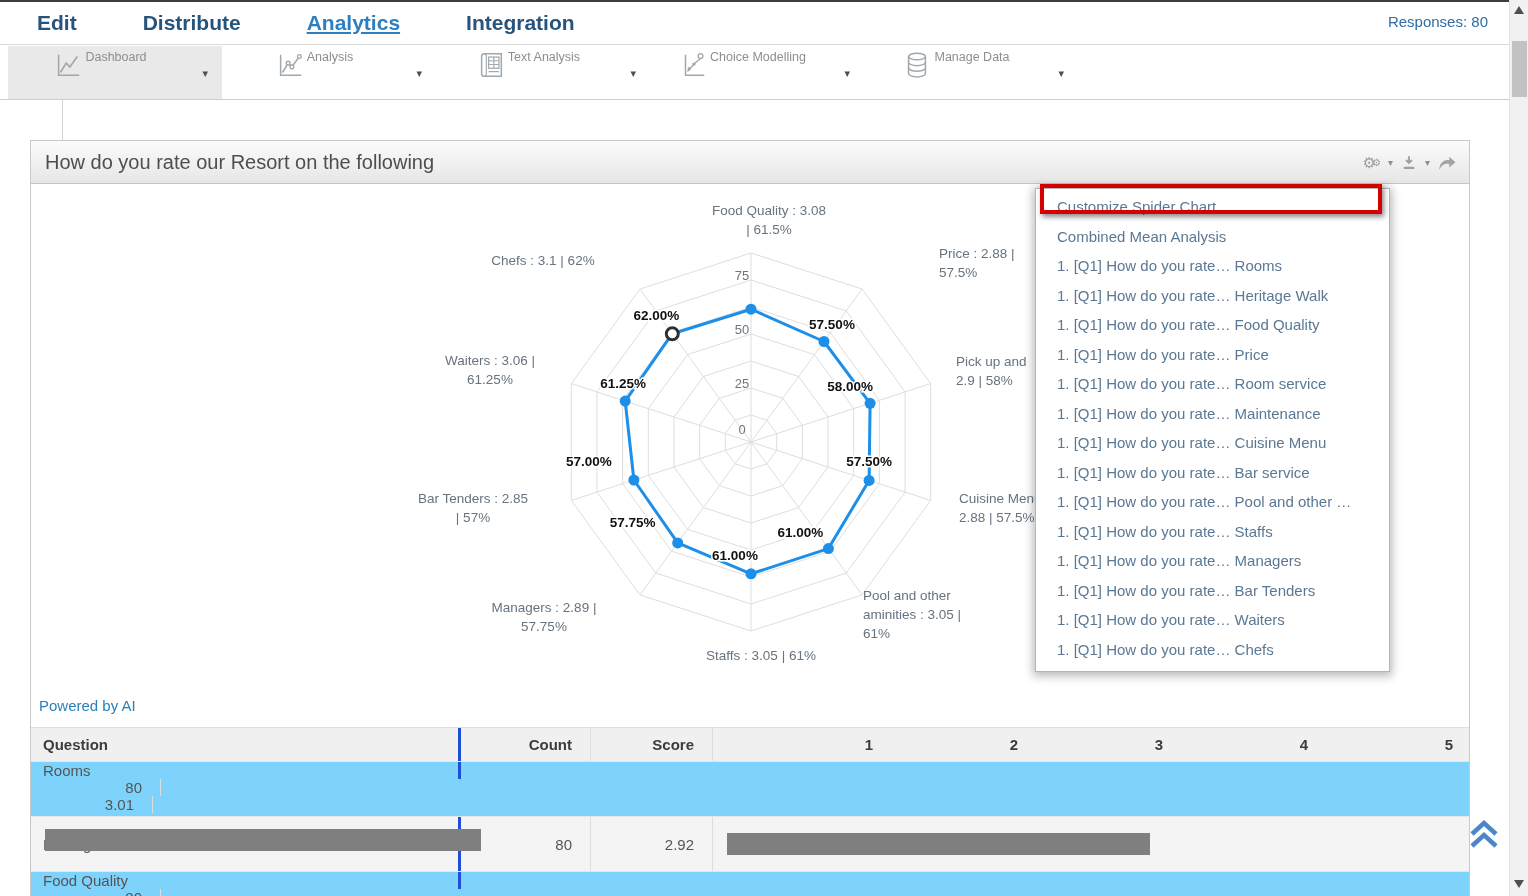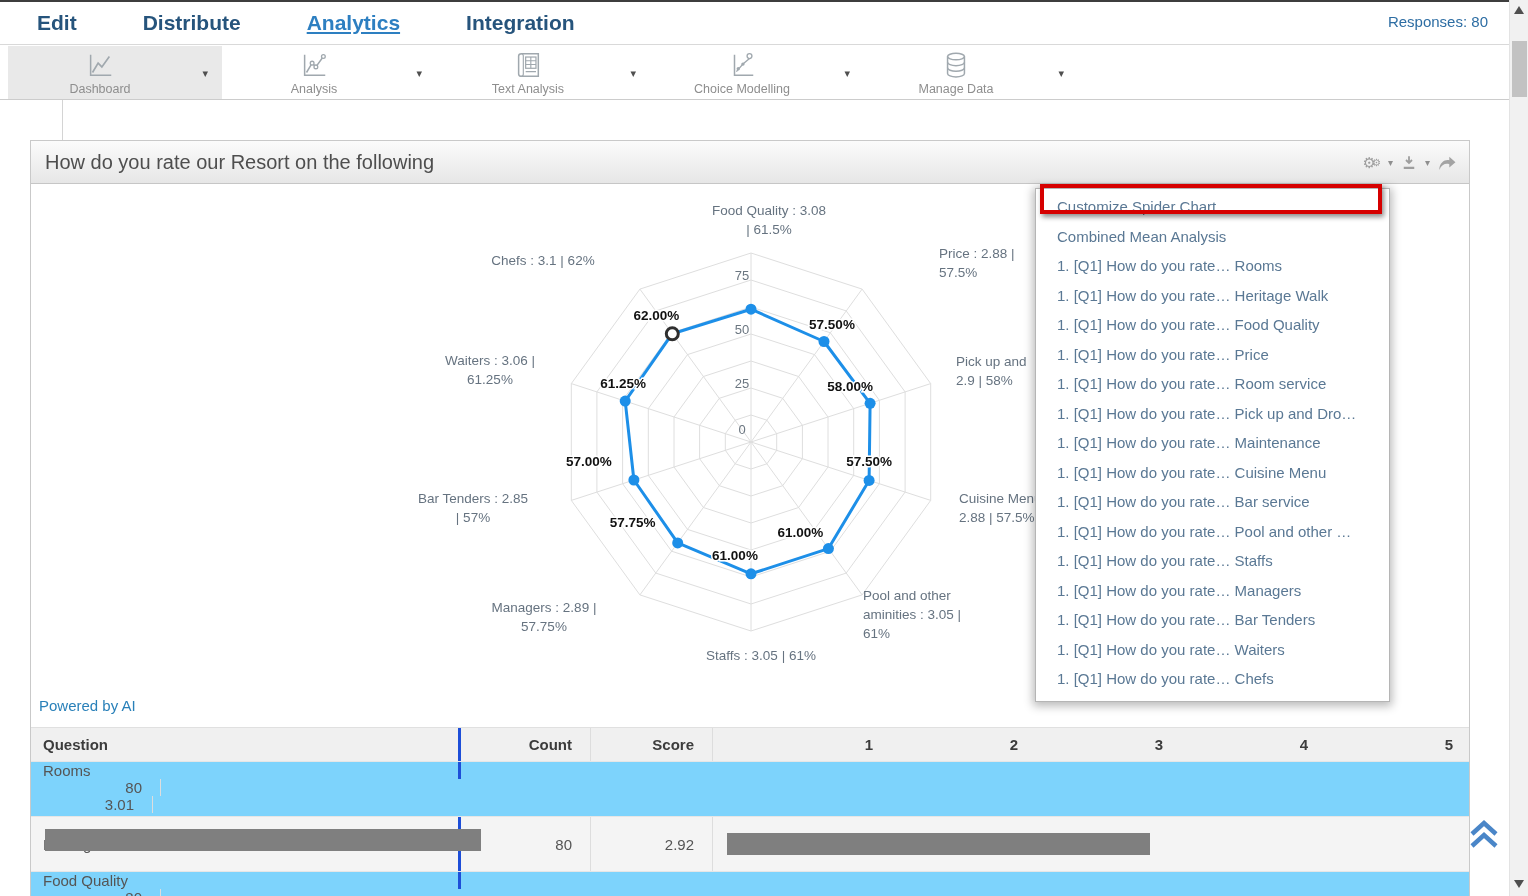--- a/index.html
+++ b/index.html
@@ -15,21 +15,21 @@
   .nav-item{font-size:21px;font-weight:600;color:#26547c;cursor:pointer;margin-left:29px;}
   .nav-item.active{color:#2d7fc1;text-decoration:underline;}
   .nav-responses{position:absolute;right:40px;top:13px;font-size:15px;color:#2d6da3;}
 
   
   .toolbar{position:absolute;left:0;top:46px;width:1509px;height:54px;background:#fff;
            border-bottom:1px solid #cccccc;}
   .tb-group{position:absolute;top:0;width:214px;height:53px;cursor:pointer;}
   .tb-group.selected{background:#e9e9e9;}
   .tb-center{position:absolute;left:0;top:4px;width:184px;height:46px;display:flex;
-             flex-direction:column;align-items:center;justify-content:center;gap:2px;}
+             flex-direction:row;align-items:flex-start;justify-content:center;gap:2px;}
   .tb-label{font-size:12.5px;color:#8e8e8e;white-space:nowrap;}
   .tb-caret{position:absolute;right:14px;top:21px;font-size:11px;color:#4f4f4f;cursor:pointer;}
   .tb-icon svg{display:block;}
 
   .stub-line{position:absolute;left:62px;top:100px;width:1px;height:40px;background:#d4d4d4;}
 
   
   .panel{position:absolute;left:30px;top:140px;width:1440px;height:758px;
          border:1px solid #c9c9c9;background:#fff;}
   .panel-header{position:relative;height:43px;border-bottom:1px solid #c6c6c6;
@@ -298,21 +298,20 @@
   </div>
 
   <div class="menu" id="dropdown-menu">
       <div class="menu-item">Customize Spider Chart</div>
       <div class="menu-item">Combined Mean Analysis</div>
       <div class="menu-item">1. [Q1] How do you rate… Rooms</div>
       <div class="menu-item">1. [Q1] How do you rate… Heritage Walk</div>
       <div class="menu-item">1. [Q1] How do you rate… Food Quality</div>
       <div class="menu-item">1. [Q1] How do you rate… Price</div>
       <div class="menu-item">1. [Q1] How do you rate… Room service</div>
-      <div class="menu-item">1. [Q1] How do you rate… Pick up and Dro…</div>
       <div class="menu-item">1. [Q1] How do you rate… Maintenance</div>
       <div class="menu-item">1. [Q1] How do you rate… Cuisine Menu</div>
       <div class="menu-item">1. [Q1] How do you rate… Bar service</div>
       <div class="menu-item">1. [Q1] How do you rate… Pool and other …</div>
       <div class="menu-item">1. [Q1] How do you rate… Staffs</div>
       <div class="menu-item">1. [Q1] How do you rate… Managers</div>
       <div class="menu-item">1. [Q1] How do you rate… Bar Tenders</div>
       <div class="menu-item">1. [Q1] How do you rate… Waiters</div>
       <div class="menu-item">1. [Q1] How do you rate… Chefs</div>
     </div>

